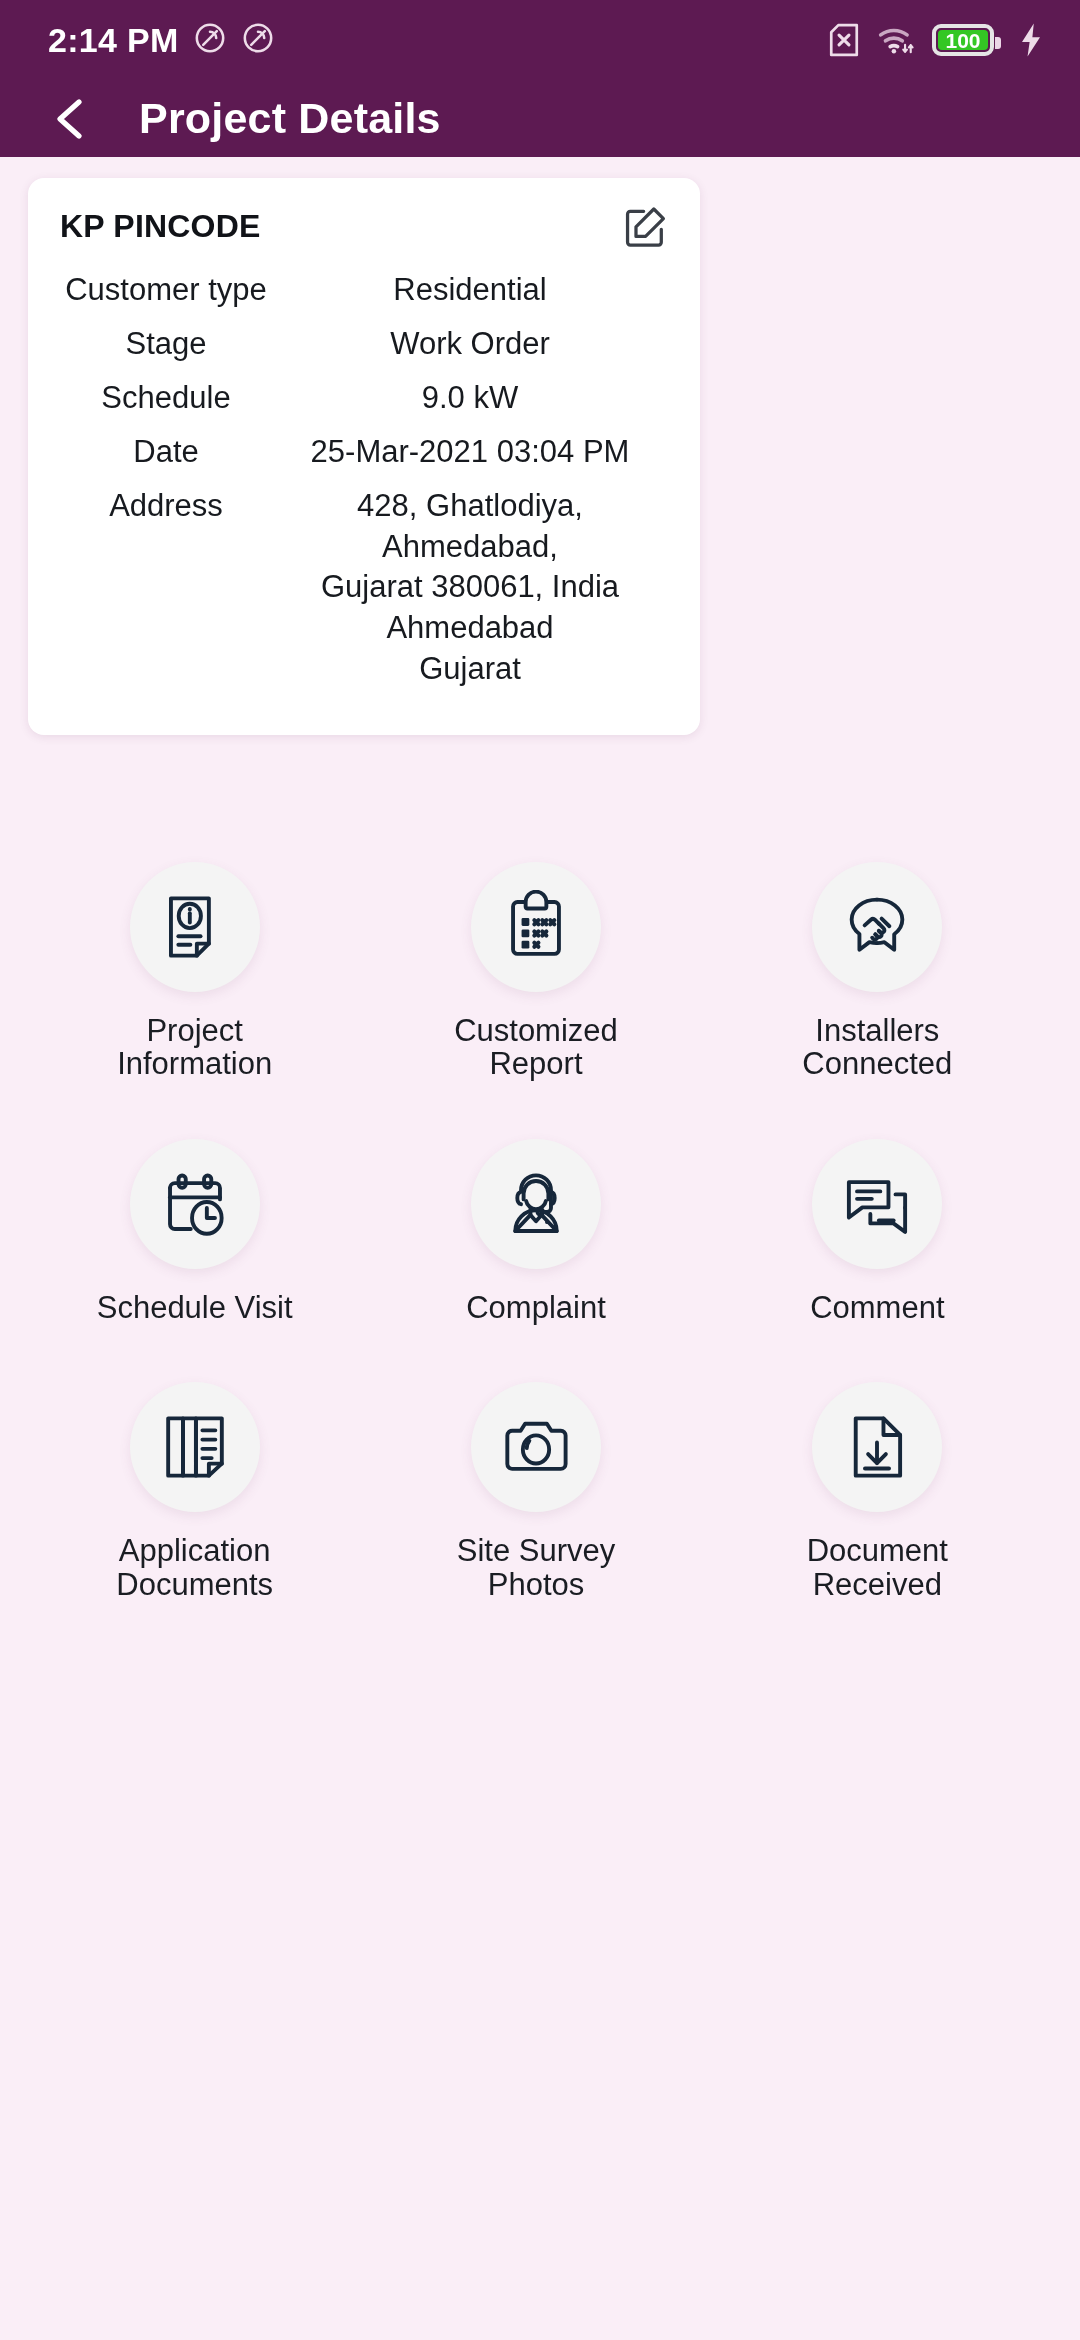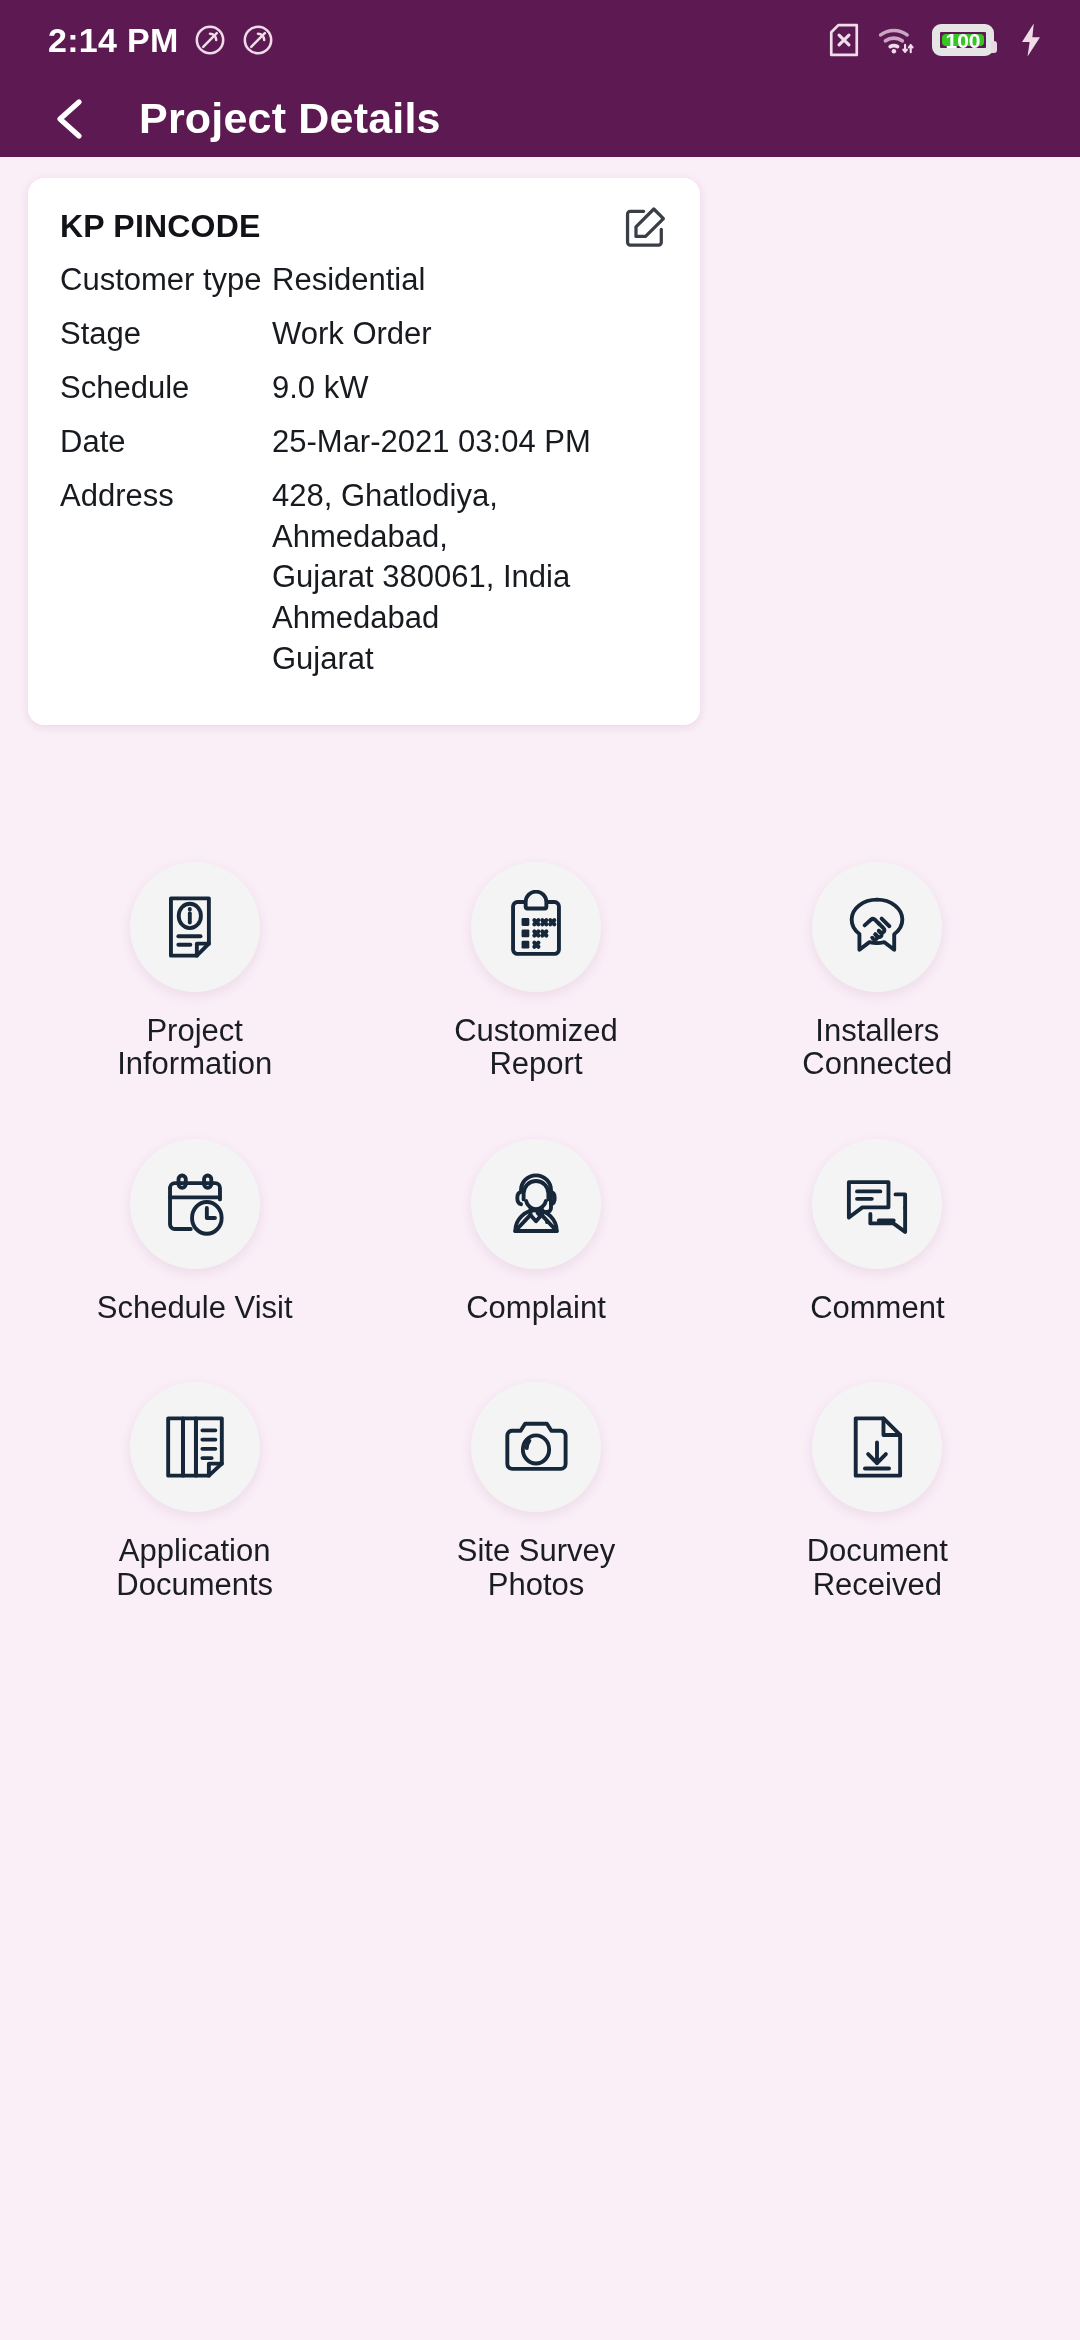--- a/index.html
+++ b/index.html
@@ -10,28 +10,28 @@
     overflow:hidden;
     position:relative;
   }
 
   
   .statusbar{
     height:80px; background:#5D1A52;
     display:flex; align-items:center; justify-content:space-between;
     padding:0 36px 0 48px;
   }
-  .sb-left{ display:flex; align-items:center; gap:14px; }
+  .sb-left{ display:flex; gap:14px; }
   .sb-time{ color:#fff; font-size:34px; font-weight:bold; letter-spacing:.3px; }
   .sb-right{ display:flex; align-items:center; gap:16px; }
   .dnd-icon{ width:34px; height:34px; }
   .sim-icon{ width:32px; height:34px; }
   .wifi-icon{ width:40px; height:34px; }
   .batt{
-    width:62px; height:32px; border:8px solid #e5e5e5; border-radius:9px;
+    width:62px; height:32px; border:4px solid #e5e5e5; border-radius:9px;
     position:relative; display:flex; align-items:center; justify-content:center;
     background:#5D1A52;
   }
   .batt::after{
     content:""; position:absolute; right:-11px; top:9px;
     width:6px; height:12px; background:#EBD6E6; border-radius:0 3px 3px 0;
   }
   .batt-fill{
     position:absolute; left:2px; top:2px; bottom:2px; width:calc(100% - 4px);
     background:#34C724; border-radius:4px;
@@ -60,21 +60,21 @@
   .card{
     position:absolute; left:28px; top:178px; width:672px;
     background:#ffffff; border-radius:16px;
     box-shadow:0 2px 10px rgba(90,30,80,.10);
     padding:30px 32px 45px 32px;
   }
   .card-head{ display:flex; align-items:flex-start; justify-content:space-between; }
   .card-title{ font-size:32px; font-weight:bold; color:#111318; letter-spacing:.2px; }
   .edit-btn{ width:46px; height:46px; cursor:pointer; margin-top:-4px; }
 
-  .rows{ margin-top:10px; }
+  .rows{ margin-top:20px;text-align:center; }
   .row{ display:flex; align-items:flex-start; margin-bottom:13px; }
   .row:last-child{ margin-bottom:0; }
   .row-label{
     width:212px; flex:0 0 212px; font-size:31px; color:#171A1F;
     line-height:1.32;
   }
   .row-value{
     flex:1; font-size:31px; color:#171A1F; line-height:1.32;
     white-space:pre-line;
   }

